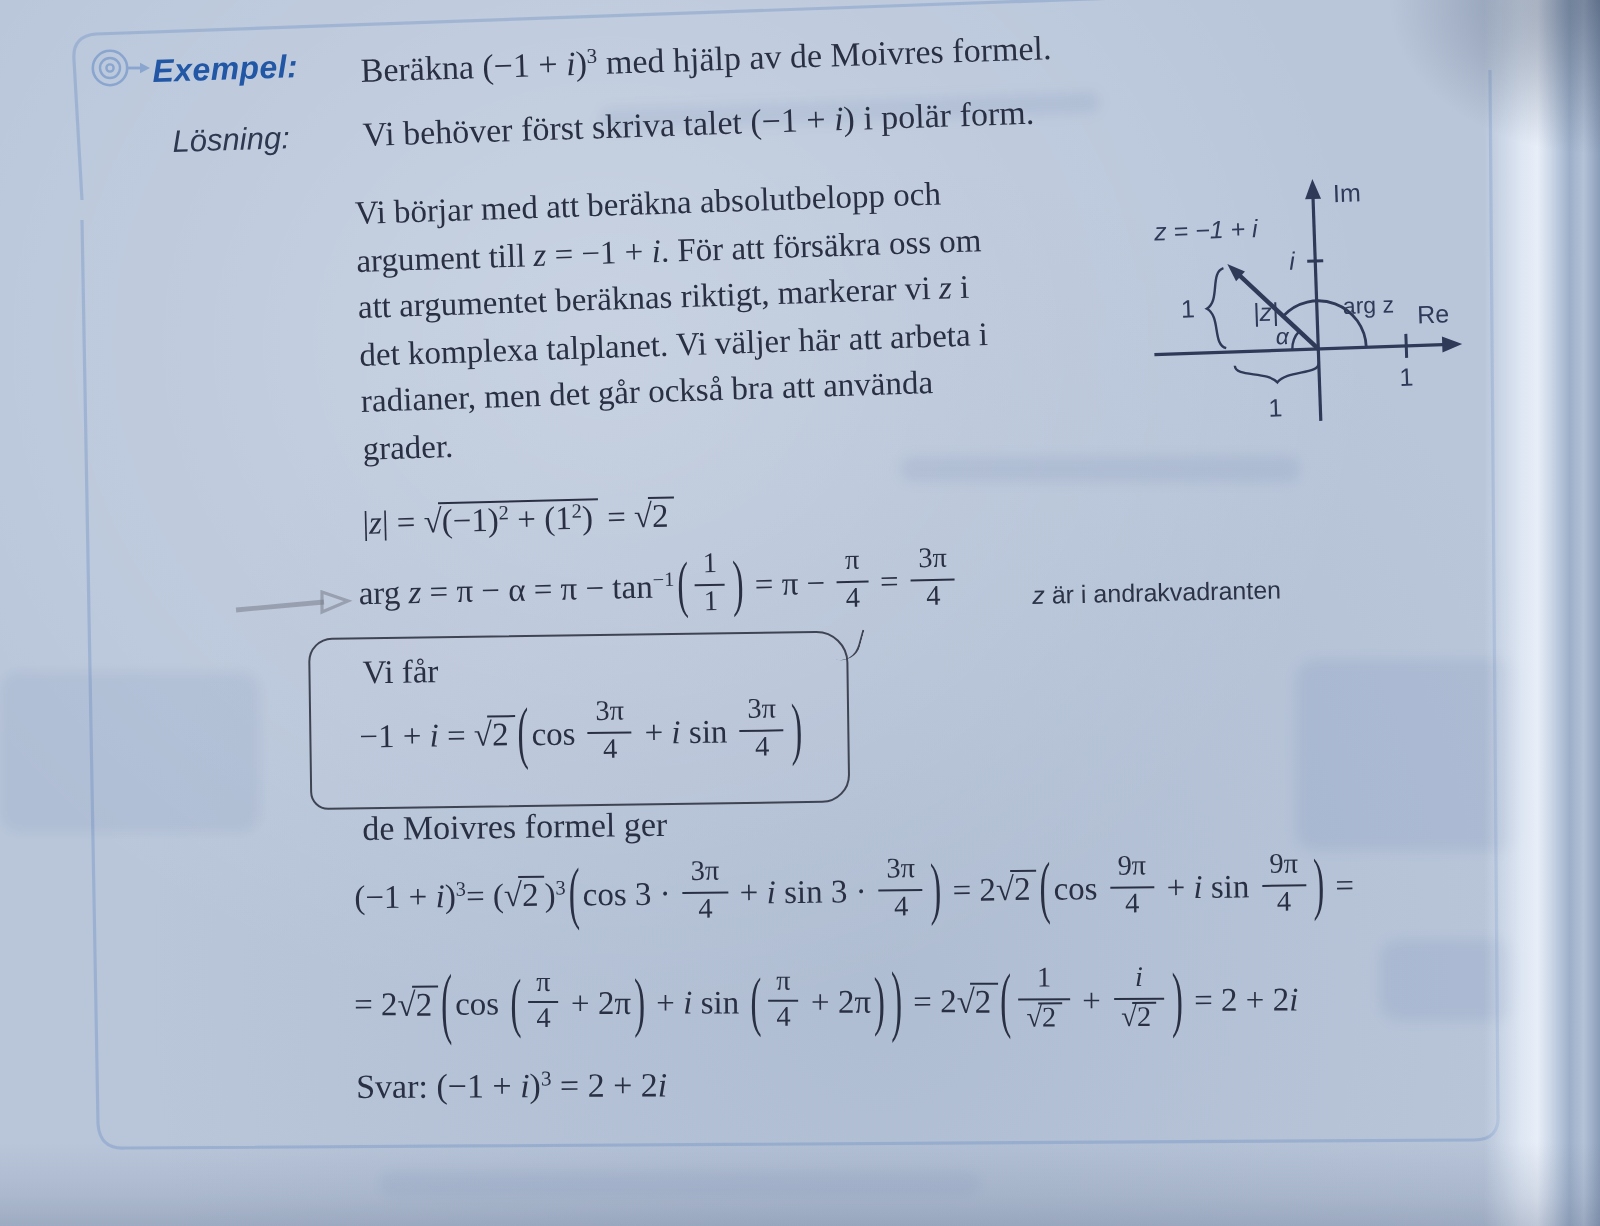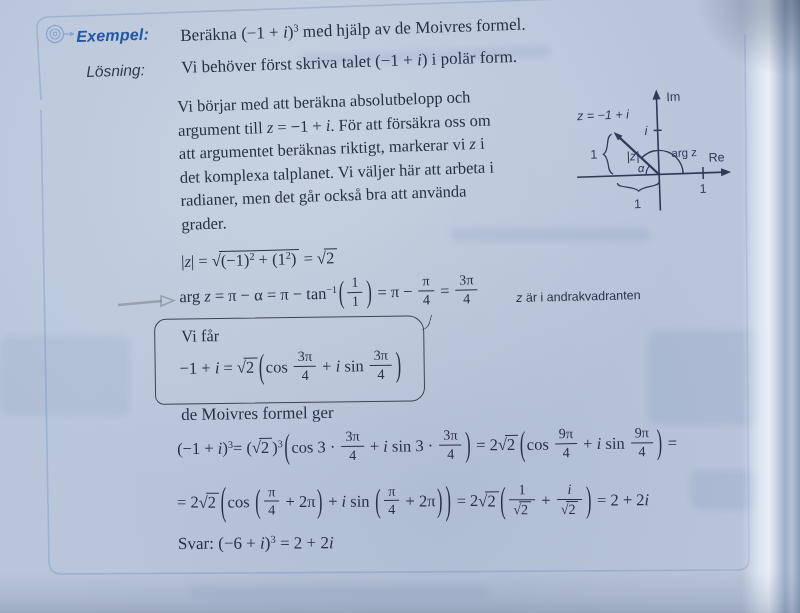--- a/index.html
+++ b/index.html
@@ -120,18 +120,18 @@
   <div class="blk handbox" style="left:154px;top:319px;width:268px;height:84px;transform:rotate(-0.8deg);">
     <div class="mline" style="position:absolute;left:26px;top:7px;"><span class="mr">Vi får</span></div>
     <div class="mline" style="position:absolute;left:24px;top:33px;"><span class="mr">−1 + </span><span class="mi">i</span><span class="mr"> = </span><span class="sqrt"><span class="rsign">√</span><span class="rbar"><span class="mr">2</span></span></span><span class="big" style="transform: scaleY(2.1);">(</span><span class="mr">cos </span><span class="frac"><span class="num"><span class="mr">3π</span></span><span class="den"><span class="mr">4</span></span></span><span class="mr"> + </span><span class="mi">i</span><span class="mr"> sin </span><span class="frac"><span class="num"><span class="mr">3π</span></span><span class="den"><span class="mr">4</span></span></span><span class="big" style="transform: scaleY(2.1);">)</span></div>
   </div>
 
   <div class="blk mline" style="left:181px;top:404px;transform:rotate(-0.8deg);font-size:17px;"><span class="mr">de Moivres formel ger</span></div>
 
   <div class="blk mline" style="left:177px;top:433px;transform:rotate(-0.7deg);"><span class="mr">(−1 + </span><span class="mi">i</span><span class="mr">)</span><sup>3</sup><span class="mr">= (</span><span class="sqrt"><span class="rsign">√</span><span class="rbar"><span class="mr">2</span></span></span><span class="mr">)</span><sup>3</sup><span class="big" style="transform: scaleY(2.1);">(</span><span class="mr">cos 3 · </span><span class="frac"><span class="num"><span class="mr">3π</span></span><span class="den"><span class="mr">4</span></span></span><span class="mr"> + </span><span class="mi">i</span><span class="mr"> sin 3 · </span><span class="frac"><span class="num"><span class="mr">3π</span></span><span class="den"><span class="mr">4</span></span></span><span class="big" style="transform: scaleY(2.1);">)</span><span class="mr"> = 2</span><span class="sqrt"><span class="rsign">√</span><span class="rbar"><span class="mr">2</span></span></span><span class="big" style="transform: scaleY(2.1);">(</span><span class="mr">cos </span><span class="frac"><span class="num"><span class="mr">9π</span></span><span class="den"><span class="mr">4</span></span></span><span class="mr"> + </span><span class="mi">i</span><span class="mr"> sin </span><span class="frac"><span class="num"><span class="mr">9π</span></span><span class="den"><span class="mr">4</span></span></span><span class="big" style="transform: scaleY(2.1);">)</span><span class="mr"> =</span></div>
   <div class="blk mline" style="left:177px;top:486px;transform:rotate(-0.3deg);"><span class="mr">= 2</span><span class="sqrt"><span class="rsign">√</span><span class="rbar"><span class="mr">2</span></span></span><span class="big" style="transform: scaleY(2.4);">(</span><span class="mr">cos </span><span class="big" style="transform: scaleY(2);">(</span><span class="frac"><span class="num"><span class="mr">π</span></span><span class="den"><span class="mr">4</span></span></span><span class="mr"> + 2π</span><span class="big" style="transform: scaleY(2);">)</span><span class="mr"> + </span><span class="mi">i</span><span class="mr"> sin </span><span class="big" style="transform: scaleY(2);">(</span><span class="frac"><span class="num"><span class="mr">π</span></span><span class="den"><span class="mr">4</span></span></span><span class="mr"> + 2π</span><span class="big" style="transform: scaleY(2);">)</span><span class="big" style="transform: scaleY(2.4);">)</span><span class="mr"> = 2</span><span class="sqrt"><span class="rsign">√</span><span class="rbar"><span class="mr">2</span></span></span><span class="big" style="transform: scaleY(2.2);">(</span><span class="frac"><span class="num"><span class="mr">1</span></span><span class="den"><span class="sqrt"><span class="rsign">√</span><span class="rbar"><span class="mr">2</span></span></span></span></span><span class="mr"> + </span><span class="frac"><span class="num"><span class="mi">i</span></span><span class="den"><span class="sqrt"><span class="rsign">√</span><span class="rbar"><span class="mr">2</span></span></span></span></span><span class="big" style="transform: scaleY(2.2);">)</span><span class="mr"> = 2 + 2</span><span class="mi">i</span></div>
 
-  <div class="blk mline" style="left:178px;top:533px;transform:rotate(-0.3deg);font-size:17px;"><span class="mr">Svar: (−6 + </span><span class="mi">i</span><span class="mr">)</span><sup>3</sup><span class="mr"> = 2 + 2</span><span class="mi">i</span></div>
+  <div class="blk mline" style="left:178px;top:533px;transform:rotate(-0.3deg);font-size:17px;"><span class="mr">Svar: (−1 + </span><span class="mi">i</span><span class="mr">)</span><sup>3</sup><span class="mr"> = 2 + 2</span><span class="mi">i</span></div>
 
   <div class="right-edge"></div>
   <div class="corner-shade"></div>
   <div class="bottom-shade"></div>
 </div>
 
 </body></html>

